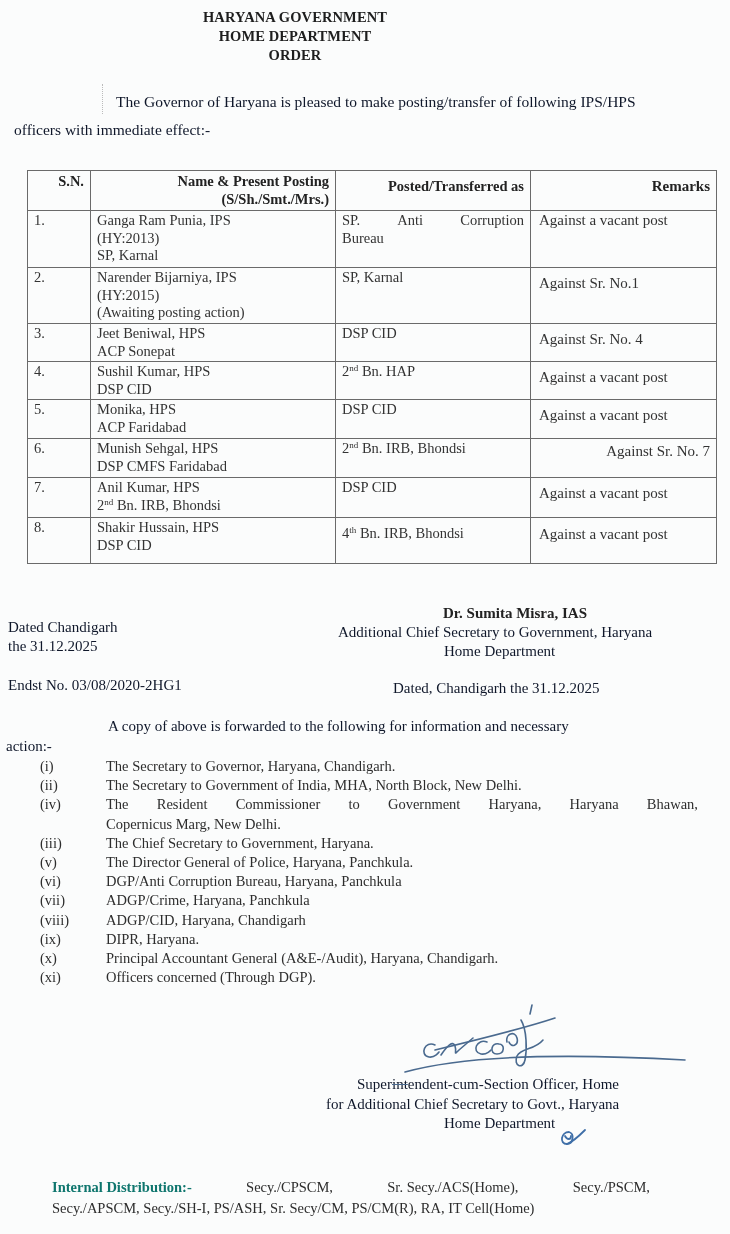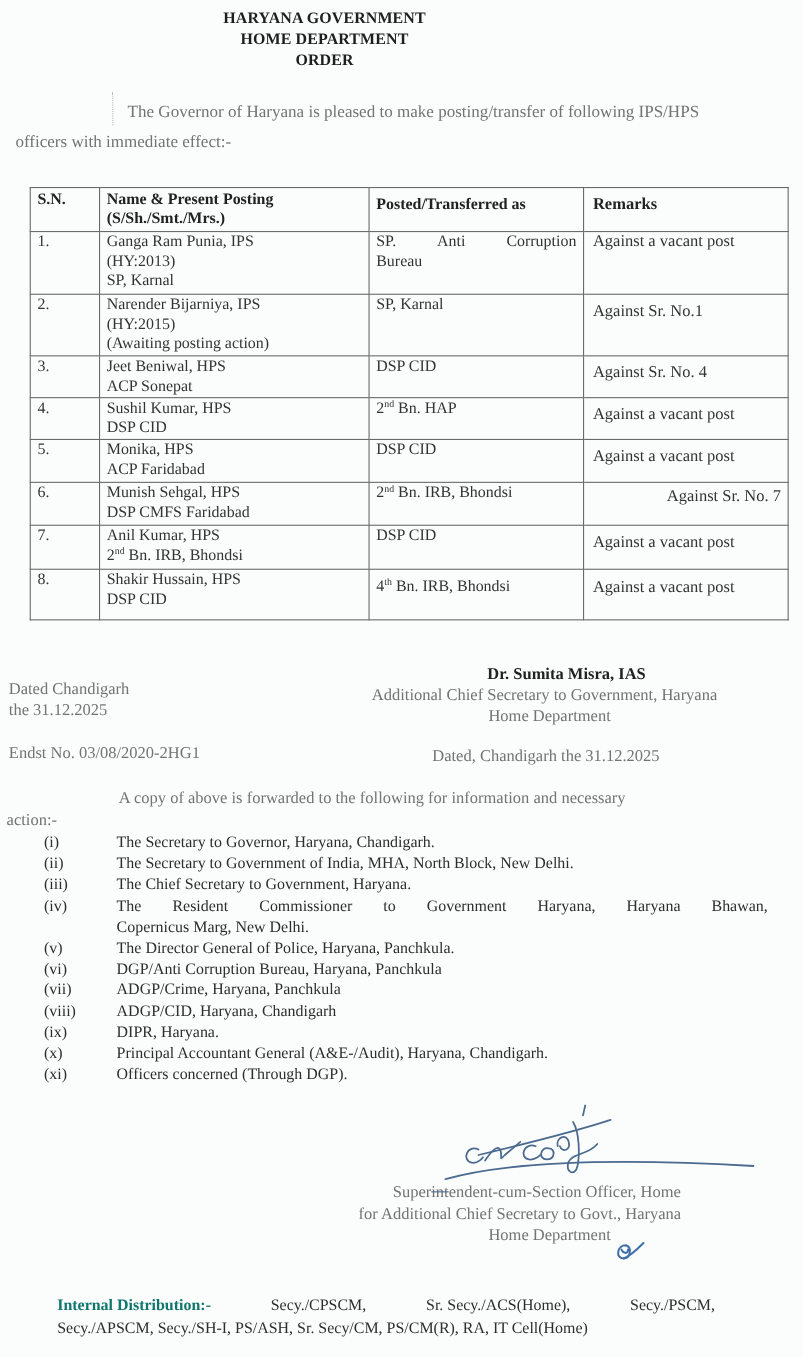--- a/index.html
+++ b/index.html
@@ -7,33 +7,33 @@
     width: 730px; height: 1234px; position: relative; overflow: hidden;
     background: #fbfcfc;
     font-family: "Liberation Serif", "DejaVu Serif", serif;
     color: #2a2a2a;
   }
   .abs { position: absolute; }
   .hdr {
     position: absolute; left: 0; width: 590px; text-align: center;
     font-weight: bold; font-size: 14.5px; letter-spacing: 0.1px; color: #1e1e1e;
   }
-  .txt { font-size: 15px; color: #737373; white-space: nowrap; }
+  .txt { font-size: 15px; color: #0f172a; white-space: nowrap; }
   .bold { font-weight: bold; }
   
   table.order {
     position: absolute; left: 27px; top: 170px; width: 689px;
     border-collapse: collapse; table-layout: fixed;
     font-size: 14.5px; color: #333;
   }
   table.order td, table.order th {
     border: 1.4px solid #6a6a6a; vertical-align: top;
     padding: 1px 6px 0 6px; text-align: left; line-height: 17.5px;
   }
-  table.order th { font-weight: bold; color: #222; padding-top: 2px; }
+  table.order th { font-weight: bold; color: #222; padding-top: 2px; text-align: right; }
   table.order th.remarks, table.order td.remarks { padding-left: 8px; font-size: 15px; }
   .rem-mid { padding-top: 7px !important; }
   .justify-spread { display: flex; justify-content: space-between; }
   sup { font-size: 9px; vertical-align: 5px; line-height: 0; }
   .copyto { position: absolute; left: 40px; top: 757px; font-size: 14.5px; color: #2d2d2d; }
   .copyto .row { display: flex; line-height: 19.2px; }
   .copyto .num { width: 66px; }
   .copyto .item { width: 592px; }
   .item-just { display: flex; justify-content: space-between; }
   .sig { position: absolute; left: 395px; top: 1000px; }
@@ -176,40 +176,40 @@
 <div class="copyto">
   <div class="row">
       <span class="num">(i)</span>
       <span class="item">The Secretary to Governor, Haryana, Chandigarh.</span>
     </div>
   <div class="row">
       <span class="num">(ii)</span>
       <span class="item">The Secretary to Government of India, MHA, North Block, New Delhi.</span>
     </div>
   <div class="row">
-      <span class="num">(iii)</span>
-      <span class="item">The Chief Secretary to Government, Haryana.</span>
-    </div>
-  <div class="row">
       <span class="num">(iv)</span>
     <span class="item">
       <span class="item-just">
         <span>The</span>
         <span>Resident</span>
         <span>Commissioner</span>
         <span>to</span>
         <span>Government</span>
         <span>Haryana,</span>
         <span>Haryana</span>
         <span>Bhawan,</span>
       </span>
       <span style="display:block">Copernicus Marg, New Delhi.</span>
     </span>
   </div>
   <div class="row">
+      <span class="num">(iii)</span>
+      <span class="item">The Chief Secretary to Government, Haryana.</span>
+    </div>
+  <div class="row">
       <span class="num">(v)</span>
       <span class="item">The Director General of Police, Haryana, Panchkula.</span>
     </div>
   <div class="row">
       <span class="num">(vi)</span>
       <span class="item">DGP/Anti Corruption Bureau, Haryana, Panchkula</span>
     </div>
   <div class="row">
       <span class="num">(vii)</span>
       <span class="item">ADGP/Crime, Haryana, Panchkula</span>

